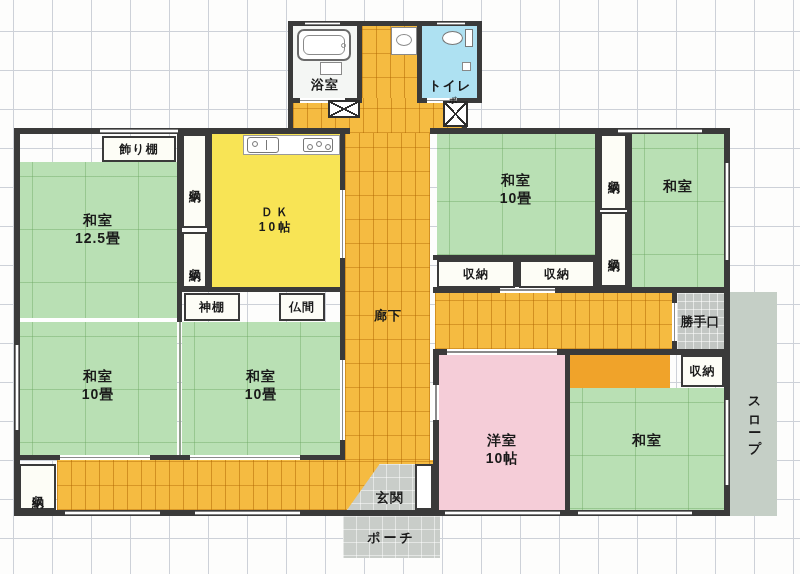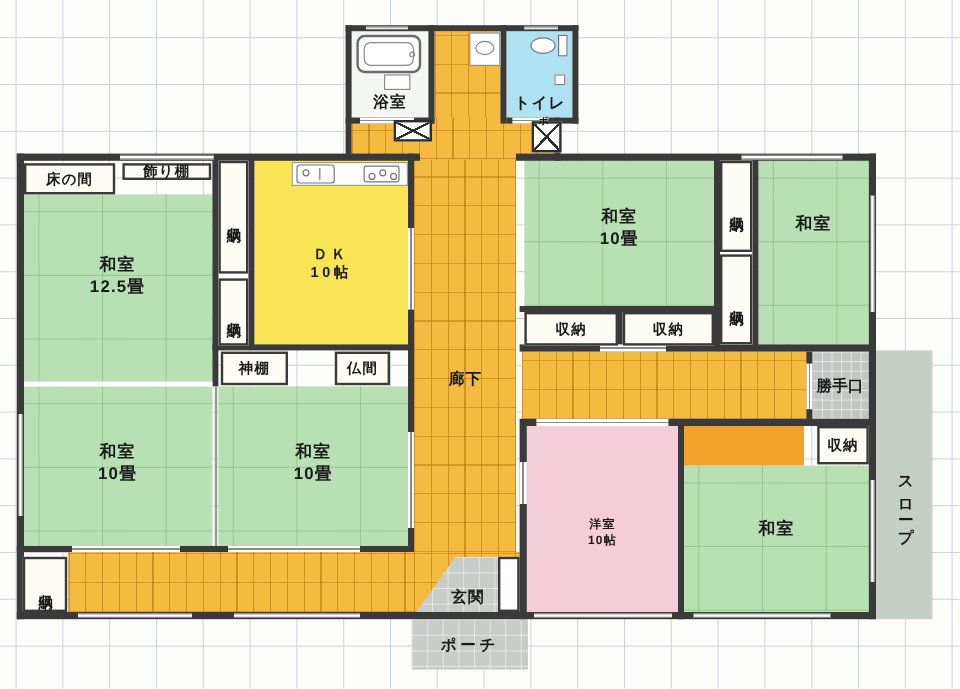--- a/index.html
+++ b/index.html
@@ -125,24 +125,21 @@
   <div class="abs door-v" style="left:433px;top:385px;width:6px;height:35px;"></div>
   <div class="abs door-h" style="left:60px;top:455px;width:90px;height:5px;"></div>
   <div class="abs door-h" style="left:190px;top:455px;width:110px;height:5px;"></div>
   <div class="abs door-h" style="left:20px;top:318px;width:157px;height:4px;"></div>
   <div class="abs door-h" style="left:447px;top:349px;width:110px;height:6px;"></div>
   <div class="abs door-v" style="left:672px;top:303px;width:5px;height:38px;"></div>
   <div class="abs door-h" style="left:300px;top:98px;width:45px;height:5px;"></div>
   <div class="abs door-h" style="left:427px;top:98px;width:30px;height:5px;"></div>
   <div class="abs door-h" style="left:500px;top:287px;width:55px;height:6px;"></div>
 
-  <div class="abs wbox" style="left:20px;top:136px;width:76px;height:26px;">
-    <span class="lab lab-s">床の間</span>
-    </div>
-  <div class="abs wbox" style="left:102px;top:136px;width:74px;height:14px;">
+  <div class="abs wbox" style="left:102px;top:136px;width:74px;height:26px;">
     <span class="lab lab-s">飾り棚</span>
     </div>
   <div class="abs wbox" style="left:182px;top:134px;width:25px;height:94px;">
     <span class="lab lab-s vert">収納</span>
     </div>
   <div class="abs wbox" style="left:182px;top:232px;width:25px;height:56px;">
     <span class="lab lab-s vert">収納</span>
     </div>
   <div class="abs wbox" style="left:184px;top:293px;width:56px;height:28px;">
     <span class="lab lab-s">神棚</span>
@@ -215,21 +212,21 @@
     <span>和室</span>
     </div>
   <div class="abs lab rlabel" style="left:28px;top:368px;width:140px;font-size:14px;">
     <span>和室</span>
     <span>10畳</span>
     </div>
   <div class="abs lab rlabel" style="left:191px;top:368px;width:140px;font-size:14px;">
     <span>和室</span>
     <span>10畳</span>
     </div>
-  <div class="abs lab rlabel" style="left:432px;top:432px;width:140px;font-size:10px;">
+  <div class="abs lab rlabel" style="left:432px;top:432px;width:140px;font-size:14px;">
     <span>洋室</span>
     <span>10帖</span>
     </div>
   <div class="abs lab rlabel" style="left:577px;top:432px;width:140px;font-size:14px;">
     <span>和室</span>
     </div>
   <div class="abs lab" style="left:348px;top:308px;width:80px;">廊下</div>
   <div class="abs lab" style="left:665px;top:314px;width:70px;font-size:13px;letter-spacing:0;">勝手口</div>
   <div class="abs lab vert" style="left:746px;top:358px;height:120px;letter-spacing:4px;">スロープ</div>
   <div class="abs lab" style="left:360px;top:490px;width:60px;">玄関</div>

